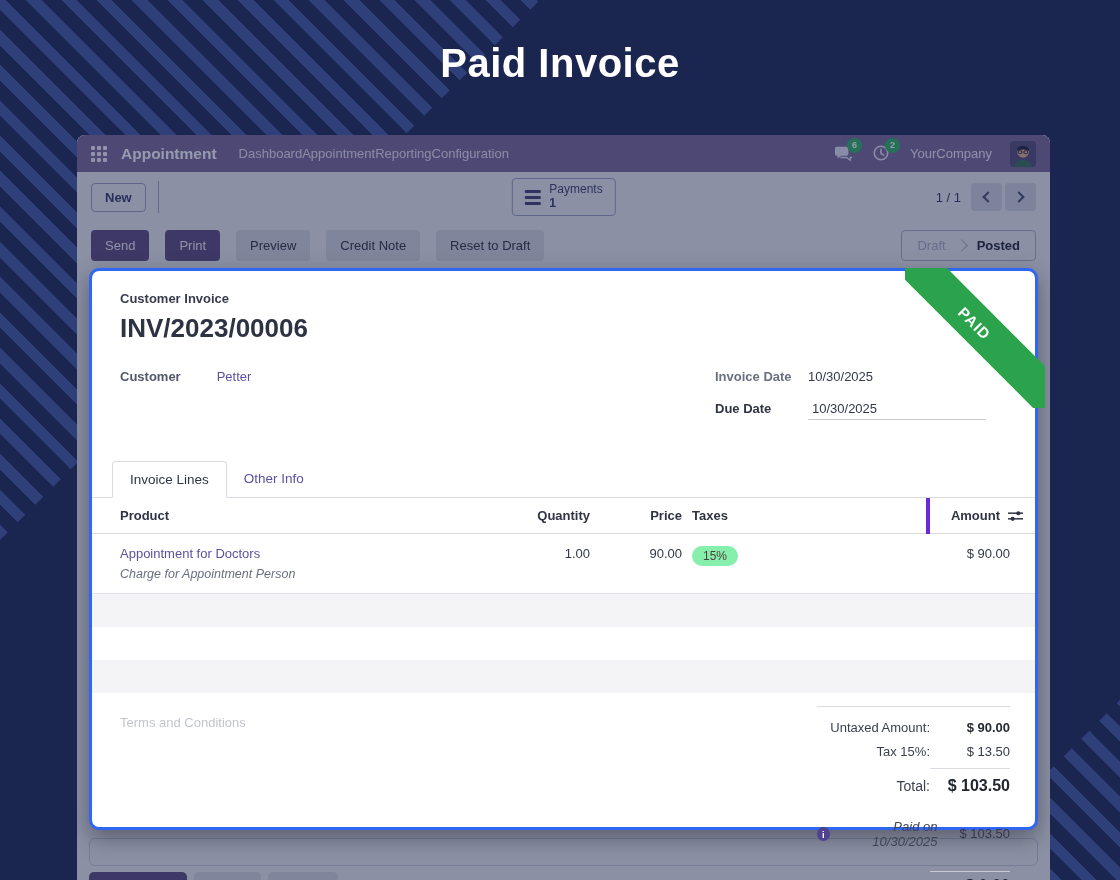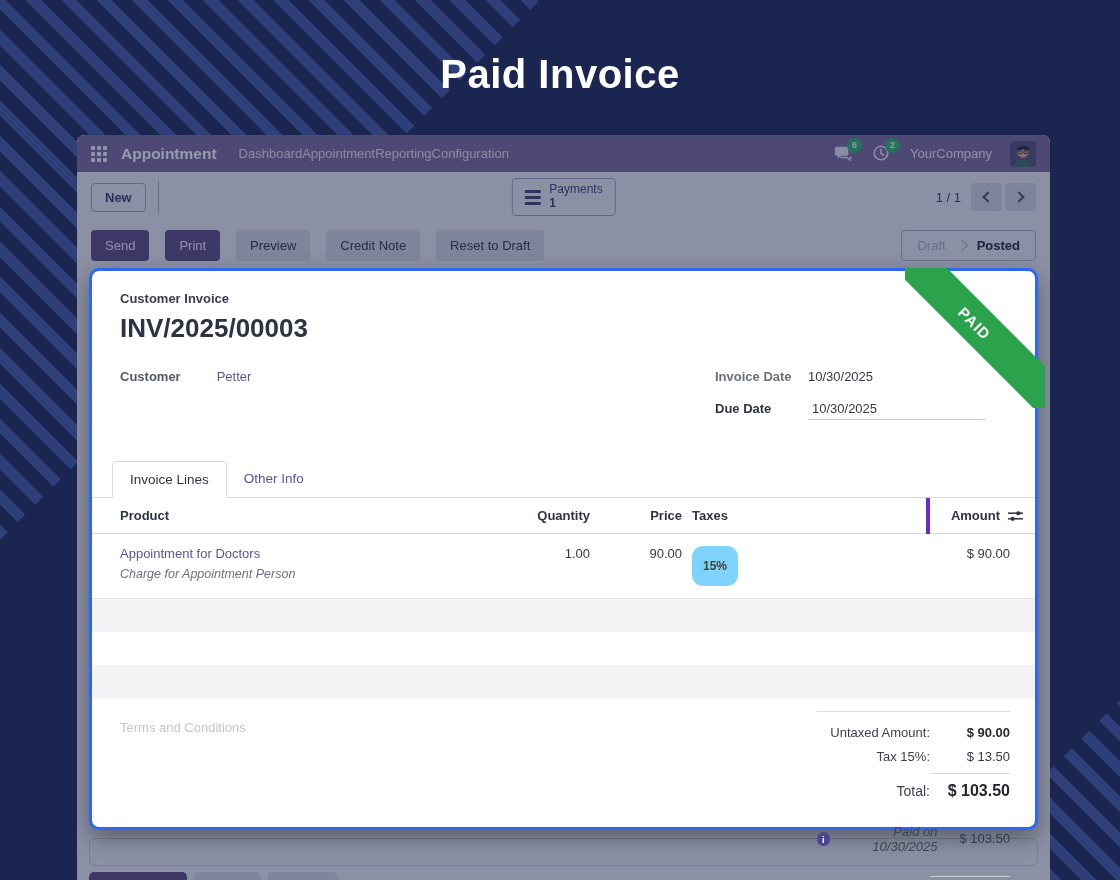--- a/index.html
+++ b/index.html
@@ -4,21 +4,21 @@
 <style>
   * { margin:0; padding:0; box-sizing:border-box; }
   body { font-family:"Liberation Sans", sans-serif; background:#10193c; }
   .canvas { position:relative; width:1120px; height:880px; background:#1a2550; overflow:hidden; }
 
   
   .stripes { position:absolute; background:repeating-linear-gradient(45deg,#2e3f79 0 11px, transparent 11px 25px); }
   .stripes.tl { top:0; left:0; width:540px; height:540px; clip-path:polygon(0 0,100% 0,0 100%); }
   .stripes.br { bottom:0; right:0; width:180px; height:180px; clip-path:polygon(100% 0,100% 100%,0 100%); }
 
-  .page-title { position:absolute; top:52px; left:0; width:100%; text-align:center;
+  .page-title { position:absolute; top:41px; left:0; width:100%; text-align:center;
     color:#ffffff; font-size:40px; font-weight:bold; letter-spacing:.5px; }
 
   
   .app-window { position:absolute; left:77px; top:135px; width:973px; height:745px;
     border-radius:8px 8px 0 0; overflow:hidden; background:#ededf0; }
   .overlay { position:absolute; inset:0; background:rgba(24,34,76,.46); z-index:5; }
 
   
   .navbar { height:37px; background:#7c6898; display:flex; align-items:center; padding:0 14px; }
   .grid-icon { display:grid; grid-template-columns:repeat(3,4px); grid-template-rows:repeat(3,4px); gap:2px; margin-right:14px; cursor:pointer; }
@@ -105,22 +105,22 @@
   .lines th { padding:10px 0; border-bottom:1px solid #d9dbe0; color:#2f3445; font-weight:bold; text-align:left; }
   .lines th.r, .lines td.r { text-align:right; }
   .lines th.first, .lines td.first { padding-left:28px; }
   .lines th.tax, .lines td.tax { padding-left:10px; }
   .lines th.amt { border-left:4px solid #6d28d9; }
   .amt-head { display:flex; align-items:center; justify-content:flex-end; gap:8px; padding-right:12px; }
   .sliders-ico { width:15px; height:12px; cursor:pointer; }
   .lines td { padding:12px 0; border-bottom:1px solid #e3e5ea; vertical-align:top; color:#33384a; cursor:pointer; }
   .prod-link { color:#5a52a0; }
   .prod-desc { font-style:italic; color:#6a6f80; font-size:12.5px; margin-top:6px; }
-  .tax-pill { display:inline-block; background:#7dd3fc; color:#4a4039; font-size:12px; font-weight:bold;
-    padding:13px 11px; border-radius:11px; }
+  .tax-pill { display:inline-block; background:#86efac; color:#4a4039; font-size:12px; font-weight:normal;
+    padding:3px 11px; border-radius:11px; }
   .lines td.amt-val { padding-right:25px; }
   .empty-row { height:33px; }
   .empty-row.shade { background:#f4f4f7; }
 
   .totals { display:flex; padding:13px 25px 0 28px; }
   .terms { color:#c2c5cc; font-size:13px; padding-top:9px; cursor:text; }
   .tot-block { margin-left:auto; width:193px; border-top:1px solid #d9dbe0; padding-top:13px; font-size:13px; }
   .trow { display:flex; justify-content:flex-end; align-items:baseline; margin-bottom:9px; }
   .tlabel { color:#3a3f52; text-align:right; }
   .tval { width:80px; text-align:right; color:#33384a; }
@@ -241,21 +241,21 @@
     </div>
 
     <div class="content">
       <div class="card">
         <div class="ribbon-wrap">
           <div class="ribbon">PAID</div>
         </div>
 
         <div class="card-head">
           <div class="doc-type">Customer Invoice</div>
-          <div class="doc-number">INV/2025/00003</div>
+          <div class="doc-number">INV/2023/00006</div>
         </div>
 
         <div class="fields">
           <div class="field-left">
             <span class="f-label">Customer</span>
             <span class="f-link">Petter</span>
           </div>
           <div class="field-right">
             <div class="f-row">
               <span class="rl muted">Invoice Date</span>

